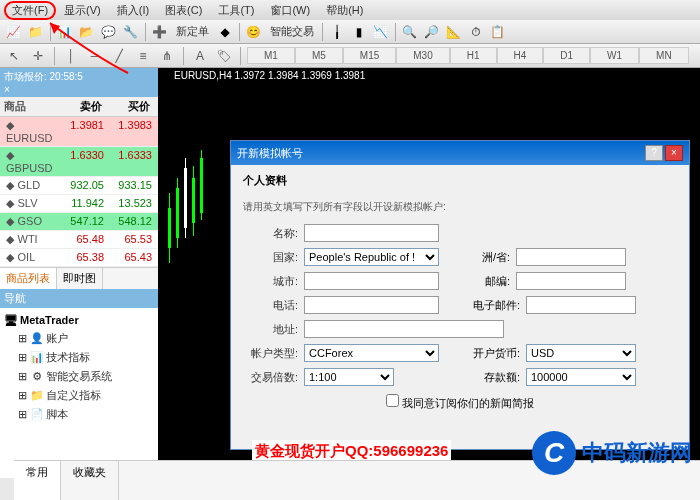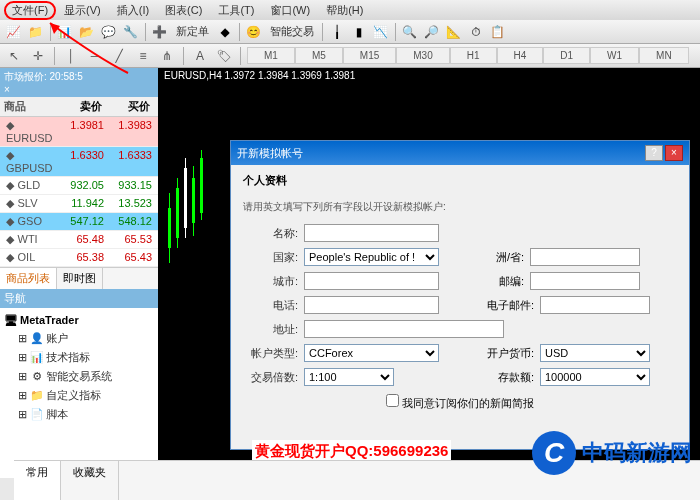--- a/index.html
+++ b/index.html
@@ -20,49 +20,49 @@
 .mw-head { display: flex; background: #f0f0f0; border-bottom: 1px solid #ccc; font-weight: bold; }
 .mw-head > div { padding: 2px 4px; }
 .mw-row { display: flex; border-bottom: 1px solid #eee; padding: 1px 0; justify-content: center; }
 .mw-row > div { padding: 1px 4px; }
 .col-sym { width: 58px; color: #555; }
 .col-bid { width: 48px; text-align: right; }
 .col-ask { width: 48px; text-align: right; }
 .up { color: #008000; }
 .down { color: #cc0000; }
 .row-pink { background: #ffd0d0; }
-.row-yellow { background: #7dd3fc; }
+.row-yellow { background: #86efac; }
 .tabs-left { display: flex; border-top: 1px solid #ccc; background: #f5f5f5; }
 .tab-left { padding: 3px 6px; border-right: 1px solid #ccc; cursor: pointer; }
 .tab-left.active { background: #fff; color: #d06000; }
 .nav-hdr { background: #7fb8e0; color: #fff; padding: 2px 4px; }
 .nav-tree { flex: 1; padding: 4px; background: #fff; overflow: auto; }
 .nav-item { padding: 2px 0 2px 14px; color: #333; cursor: pointer; }
 .nav-root { padding: 2px 0; font-weight: bold; }
 .nav-icon { display: inline-block; width: 14px; text-align: center; margin-right: 2px; }
 .chartarea { flex: 1; background: #000; position: relative; }
-.chart-title { position: absolute; top: 2px; left: 6px; color: #fff; font-size: 10px; }
+.chart-title { position: absolute; top: 2px; left: 16px; color: #fff; font-size: 10px; }
 .candles { position: absolute; left: 10px; top: 40px; }
 .candle { position: absolute; width: 3px; background: #00ff00; }
 .wick { position: absolute; width: 1px; background: #00ff00; left: 1px; }
 .chart-date { position: absolute; bottom: 4px; left: 10px; color: #888; font-size: 9px; }
 .dialog { position: absolute; left: 230px; top: 140px; width: 460px; height: 310px; background: #f0f0f0; border: 1px solid #5a8ac0; box-shadow: 3px 3px 8px rgba(0,0,0,0.3); }
 .dlg-title { height: 24px; background: linear-gradient(#0066cc,#3388dd); color: #fff; display: flex; align-items: center; padding: 0 6px; justify-content: space-between; }
 .dlg-title-btns { display: flex; gap: 2px; }
 .dlg-tbtn { width: 18px; height: 16px; background: #ddd; border: 1px solid #888; text-align: center; line-height: 14px; cursor: pointer; font-size: 10px; }
 .dlg-tbtn.close { background: #e04040; color: #fff; border-color: #a02020; }
 .dlg-body { padding: 8px 12px; }
 .group-title { font-weight: bold; margin-bottom: 12px; }
 .group-desc { color: #555; margin-bottom: 10px; font-size: 10px; }
 .form-row { display: flex; align-items: center; margin: 6px 0; gap: 6px; }
 .form-label { width: 55px; text-align: right; color: #333; }
 .form-input { border: 1px solid #999; height: 18px; padding: 0 3px; background: #fff; }
 .w110 { width: 110px; }
 .w135 { width: 135px; }
-.form-label2 { width: 45px; text-align: right; margin-left: 34px; }
+.form-label2 { width: 45px; text-align: right; margin-left: 20px; }
 .form-select { border: 1px solid #7f9db9; height: 18px; background: #fff; width: 135px; font-size: 11px; }
 .chk-row { text-align: center; margin-top: 8px; }
 .promo { position: absolute; left: 252px; bottom: 37px; color: red; font-size: 15px; font-weight: bold; background: #fff; padding: 2px 3px; }
 .arrow { position: absolute; left: 38px; top: 18px; width: 100px; height: 60px; pointer-events: none; }
 .bottombar { position: absolute; bottom: 0; left: 0; width: 100%; height: 40px; background: #f5f5f5; border-top: 1px solid #ccc; display: flex; margin-left: 14px; }
 .btab { padding: 4px 12px; border-right: 1px solid #ccc; cursor: pointer; }
 .btab.active { background: #fff; }
 .chart-tabs { position: absolute; bottom: 0; left: 158px; display: flex; background: #e0e0e0; height: 20px; }
 .ctab { padding: 3px 8px; border: 1px solid #aaa; border-bottom: none; background: #f0f0f0; margin-right: 1px; font-size: 10px; cursor: pointer; }
 .ctab.active { background: #fff; }

